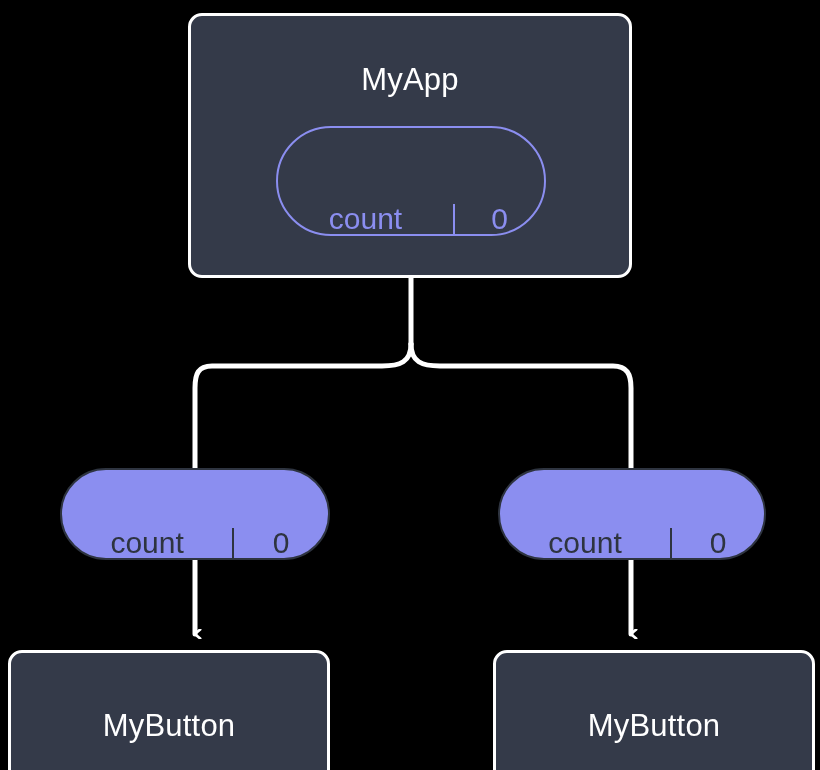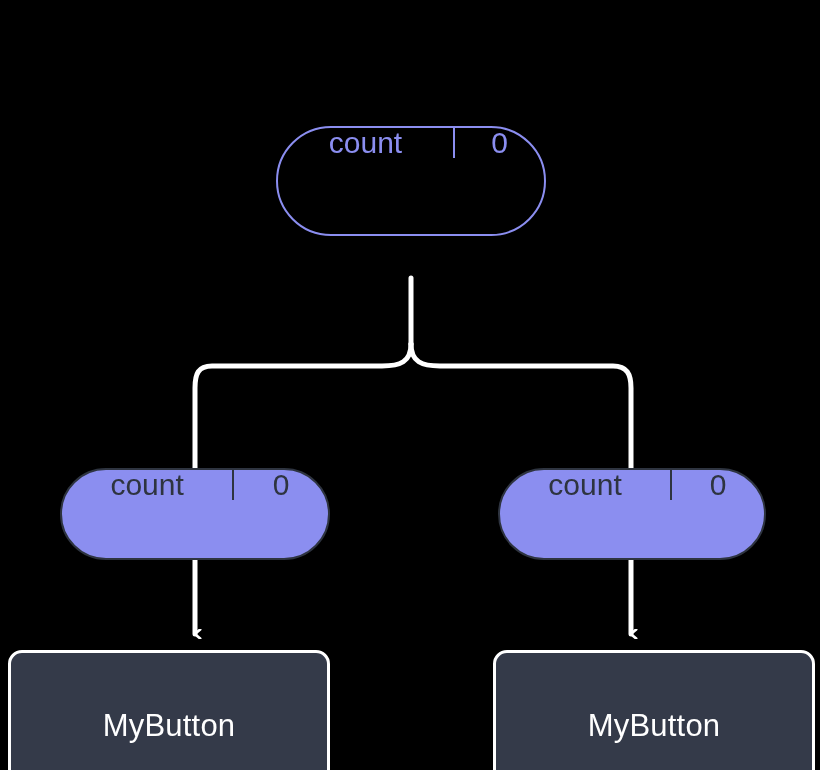--- a/index.html
+++ b/index.html
@@ -69,21 +69,21 @@
     left: 493px;
     top: 650px;
     width: 322px;
   }
 
   
   .pill {
     position: absolute;
     box-sizing: border-box;
     display: flex;
-    align-items: flex-start;
+    align-items: flex-end;
     border-radius: 999px;
     overflow: hidden;
   }
   .pill-key,
   .pill-val {
     display: flex;
     align-items: center;
     justify-content: center;
     line-height: 1;
     white-space: nowrap;
@@ -167,20 +167,23 @@
                C 627 366, 631 374, 631 388
                L 631 468"></path>
     </g>
 
     <g fill="none" stroke="#ffffff" stroke-width="5" stroke-linecap="round">
       <path d="M 195 560 L 195 634" marker-end="url(#arrowhead)"></path>
       <path d="M 631 560 L 631 634" marker-end="url(#arrowhead)"></path>
     </g>
   </svg>
 
+  <div class="node-box" id="node-myapp">
+    <div class="node-title">MyApp</div>
+  </div>
 
   <div class="pill pill-outline" id="pill-myapp">
     <div class="pill-key">count</div>
     <div class="pill-val">0</div>
   </div>
 
   <div class="pill pill-filled" id="pill-left">
     <div class="pill-key">count</div>
     <div class="pill-val">0</div>
   </div>

